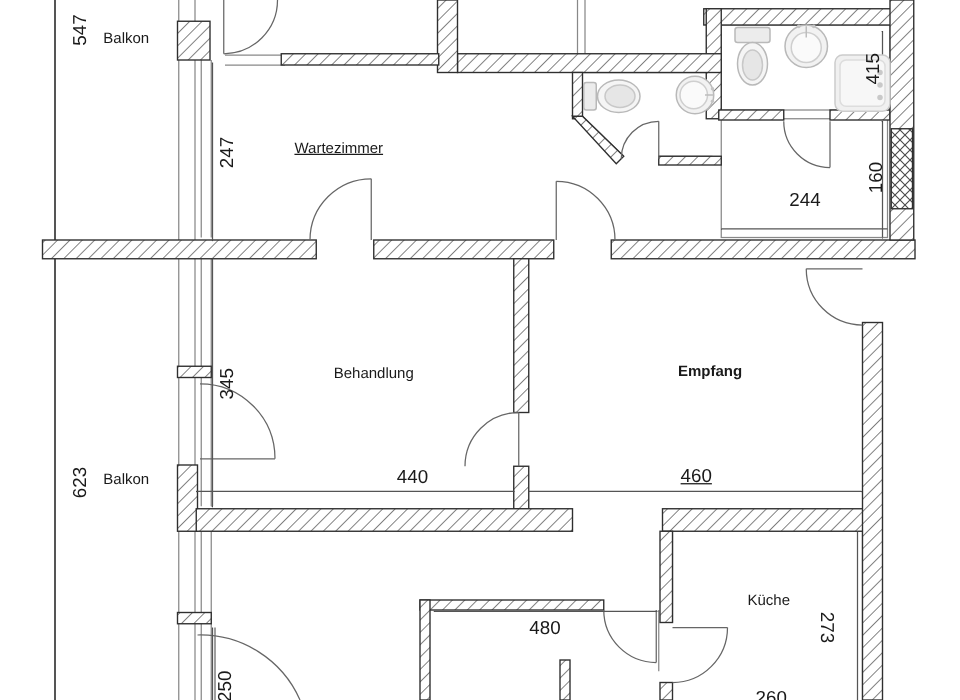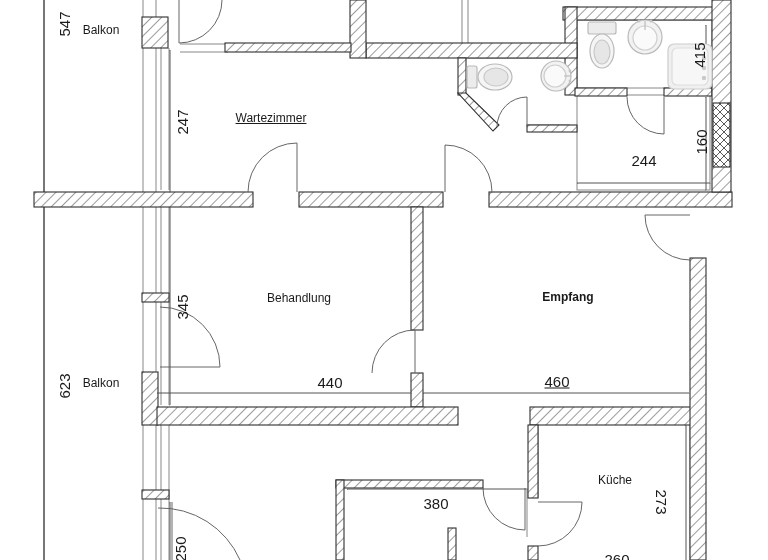--- a/index.html
+++ b/index.html
@@ -220,20 +220,20 @@
   <div class="lbl" style="left:299px;top:298px;">Behandlung</div>
   <div class="dim v" style="left:182px;top:307px;">345</div>
   <div class="lbl" style="left:568px;top:297px;font-weight:bold;">Empfang</div>
 
   <div class="dim" style="left:287px;top:382px;margin-left:43px;">440</div>
   <div class="dim" style="left:557px;top:381px;text-decoration:underline;">460</div>
 
   <div class="dim v" style="left:64px;top:386px;">623</div>
   <div class="lbl" style="left:101px;top:383px;">Balkon</div>
 
-  <div class="dim" style="left:436px;top:503px;">380</div>
+  <div class="dim" style="left:436px;top:503px;">480</div>
   <div class="lbl" style="left:615px;top:480px;">Küche</div>
   <div class="dim vd" style="left:661px;top:502px;">273</div>
 
   <div class="dim v" style="left:180px;top:549px;">250</div>
   <div class="dim" style="left:617px;top:559px;">260</div>
 
 </div>
 
 </body></html>

